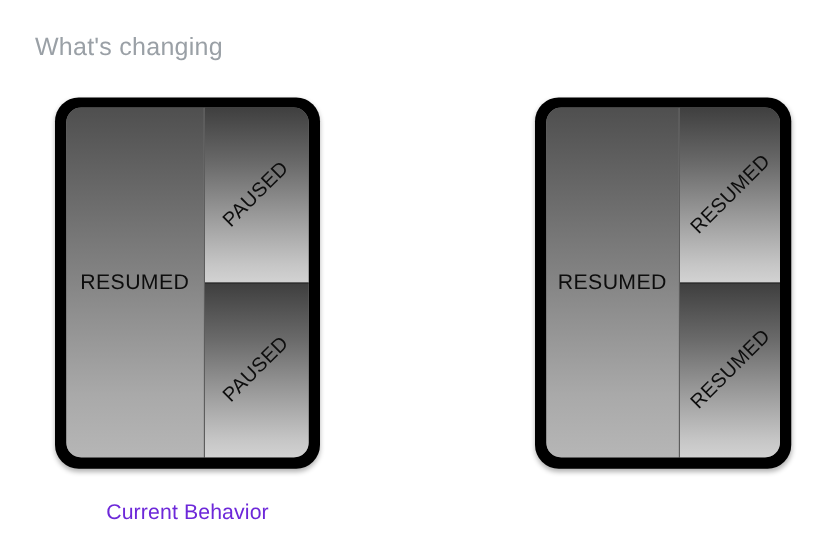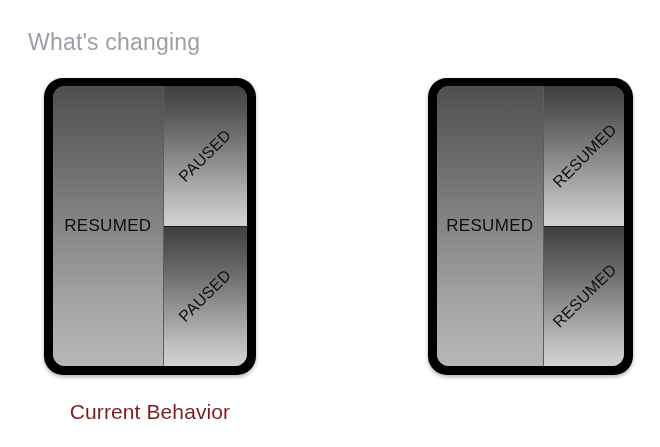--- a/index.html
+++ b/index.html
@@ -13,21 +13,21 @@
     font-family: "Liberation Sans", sans-serif;
     overflow: hidden;
     position: relative;
   }
 
   
   .page-title {
     position: absolute;
     left: 28px;
     top: 14px;
-    font-size: 23px;
+    font-size: 20px;
     font-weight: 400;
     letter-spacing: 0.2px;
     color: #9aa0a6;
     white-space: nowrap;
   }
 
   
   .stage {
     position: absolute;
     left: 0;
@@ -114,23 +114,23 @@
   .pane-label.diagonal {
     transform: rotate(-45deg);
     transform-origin: center center;
     font-size: 16px;
   }
 
   
   .caption {
     position: absolute;
     top: 400px;
-    font-size: 21px;
+    font-size: 17px;
     font-weight: 400;
-    color: #7f1d1d;
+    color: #6d28d9;
     letter-spacing: 0.1px;
     white-space: nowrap;
     text-align: center;
   }
   .caption.left  { left: 44px;  width: 212px; }
   .caption.right { left: 428px; width: 205px; }
 </style>
 </head>
 <body>
 

